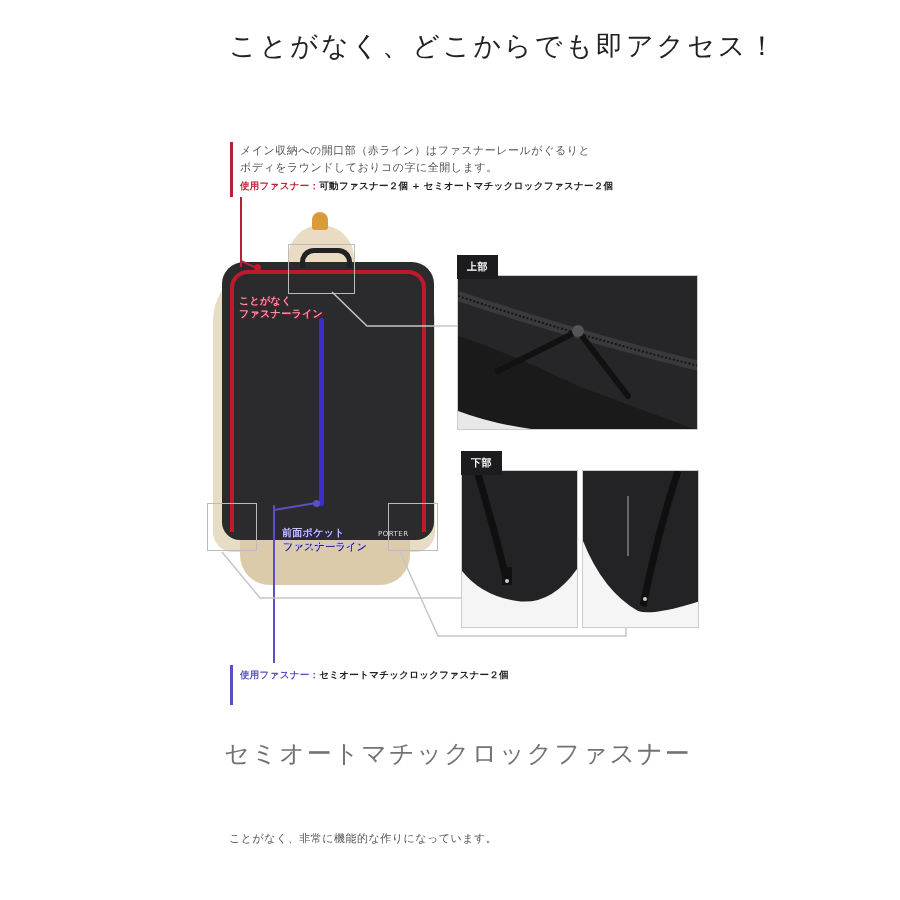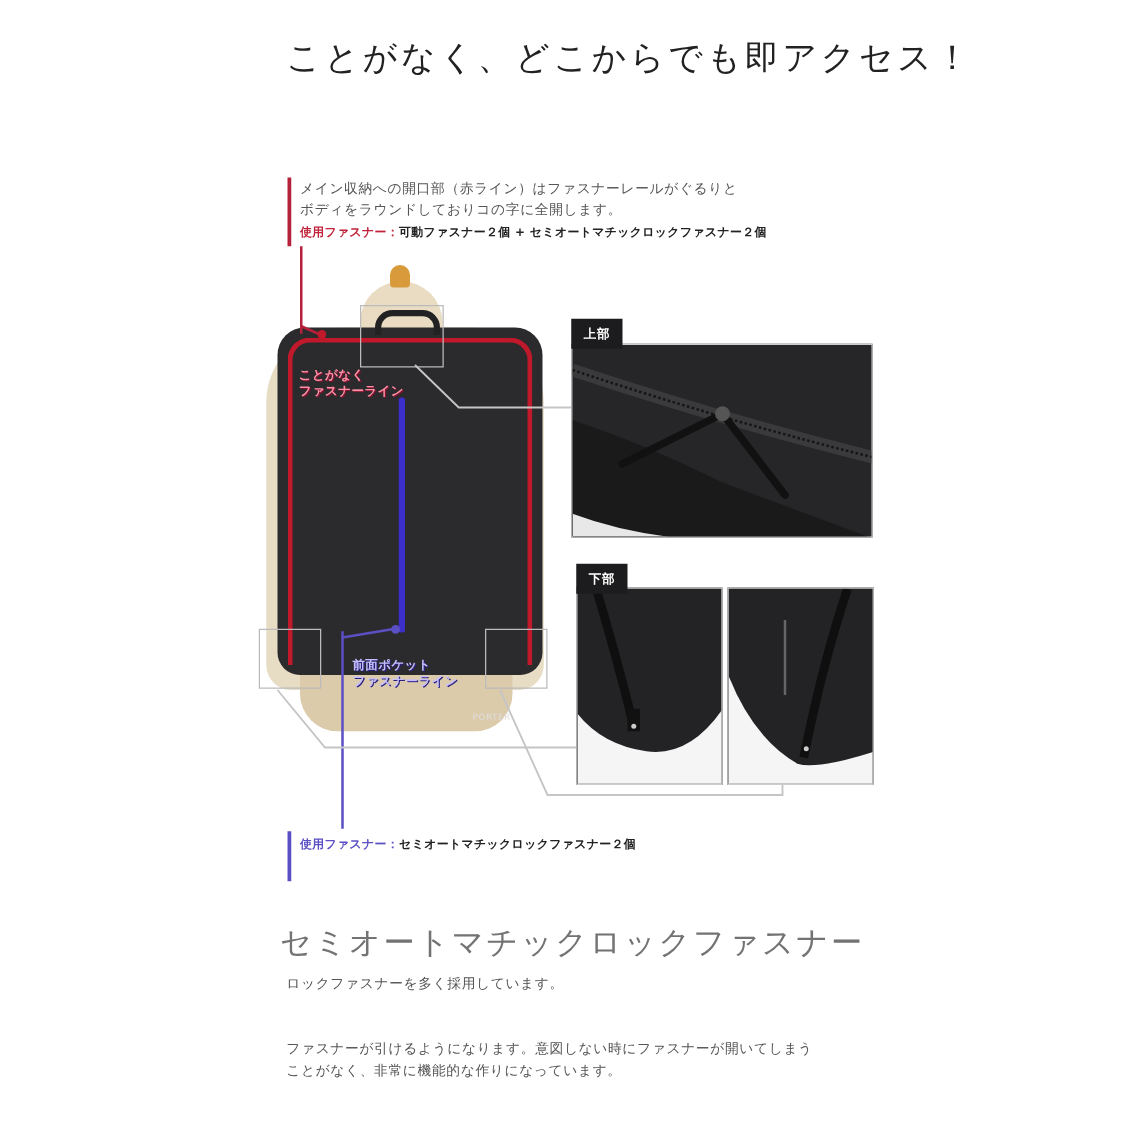--- a/index.html
+++ b/index.html
@@ -33,21 +33,21 @@
 
   
   .mannequin-neck { left:288px; top:225px; width:66px; height:60px; background:#e9dcc2; border-radius:33px 33px 10px 10px; }
   .mannequin-knob { left:312px; top:212px; width:16px; height:18px; background:#d89a3a; border-radius:8px 8px 3px 3px; }
   .mannequin-shoulder { left:213px; top:262px; width:222px; height:290px; background:#e7dcc4; border-radius:60px 60px 20px 20px; }
   .mannequin-base { left:240px; top:525px; width:170px; height:60px; background:#dccbab; border-radius:0 0 30px 30px; }
   .bag { left:222px; top:262px; width:212px; height:278px; background:#2b2b2d; border-radius:22px 22px 18px 18px; }
   .bag-red { left:230px; top:270px; width:196px; height:262px; border:4px solid #c0192c; border-bottom:none; border-radius:18px 18px 0 0; }
   .bag-handle { left:300px; top:248px; width:52px; height:20px; border:5px solid #222; border-bottom:none; border-radius:14px 14px 0 0; }
   .bag-blue { left:319px; top:318px; width:5px; height:188px; background:#3c2fc9; border-radius:2px; }
-  .porter { left:378px; top:530px; font-size:7px; color:#ddd; letter-spacing:0.5px;margin-top:40px; }
+  .porter { left:378px; top:530px; font-size:7px; color:#ddd; letter-spacing:0.5px; }
   .bag-label { font-size:10px; font-weight:bold; letter-spacing:0.3px; line-height:13px; white-space:nowrap; }
   .lbl-red { left:239px; top:294px; color:#ff8fa5; text-shadow:1px 1px 0 #8a1030; }
   .lbl-blue { left:282px; top:526px; color:#c5bfff; text-shadow:1px 1px 0 #2b2080; }
 
   
   .line-red-v { left:240px; top:197px; width:2px; height:70px; background:#b5213a; }
   .dot-red { left:254px; top:264px; width:7px; height:7px; border-radius:50%; background:#c0192c; }
   .line-blue-v { left:273px; top:505px; width:2px; height:158px; background:#5b4fc4; }
   .dot-blue { left:313px; top:500px; width:7px; height:7px; border-radius:50%; background:#5b4fc4; }
 
@@ -153,18 +153,16 @@
 
 <div class="callout callout-blue">
   <div class="bar"></div>
   <div class="use">
     <span class="lbl">使用ファスナー：</span><span>セミオートマチックロックファスナー２個</span>
   </div>
 </div>
 
 <div class="abs h2">セミオートマチックロックファスナー</div>
 <div class="abs body1">
-  <div>ロックファスナーを多く採用しています。</div>
 </div>
 <div class="abs body2">
-  <div>ファスナーが引けるようになります。意図しない時にファスナーが開いてしまう</div>
   <div>ことがなく、非常に機能的な作りになっています。</div>
 </div>
 
 </body></html>

